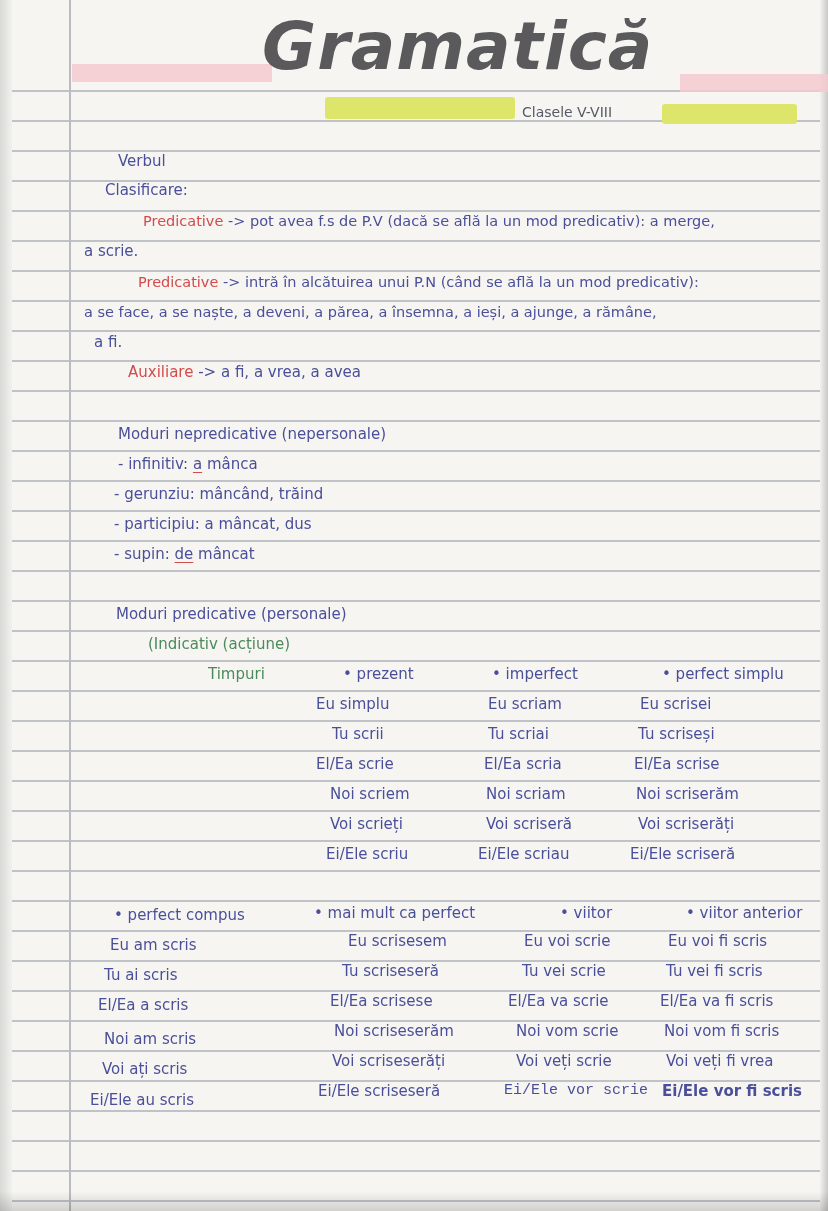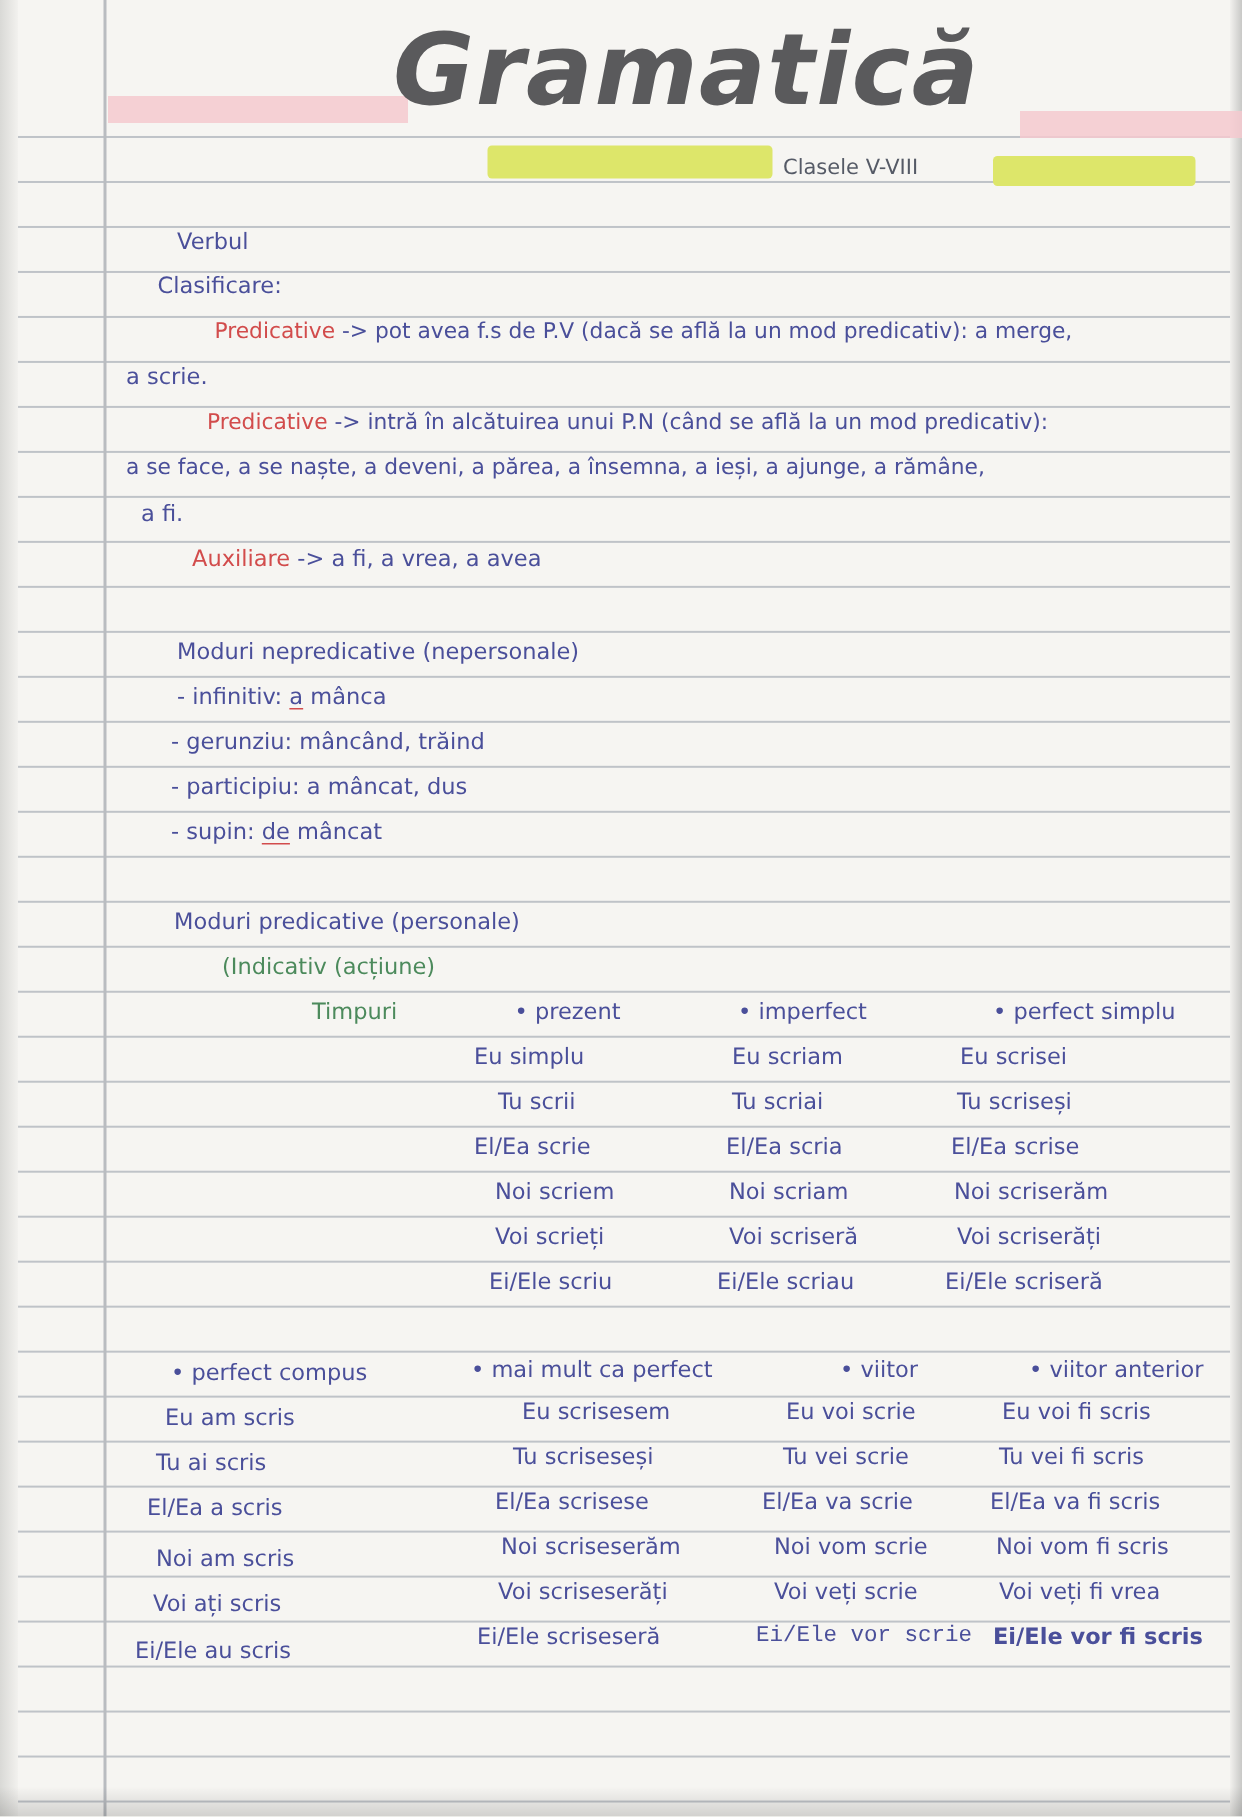--- a/index.html
+++ b/index.html
@@ -116,21 +116,21 @@
   <div class="hw" style="left:686px;top:904px;">• viitor anterior</div>
 
   <div class="hw" style="left:110px;top:936px;">Eu am scris</div>
   <div class="hw" style="left:104px;top:966px;">Tu ai scris</div>
   <div class="hw" style="left:98px;top:996px;">El/Ea a scris</div>
   <div class="hw" style="left:104px;top:1030px;">Noi am scris</div>
   <div class="hw" style="left:102px;top:1060px;">Voi ați scris</div>
   <div class="hw" style="left:90px;top:1091px;">Ei/Ele au scris</div>
 
   <div class="hw" style="left:348px;top:932px;">Eu scrisesem</div>
-  <div class="hw" style="left:342px;top:962px;">Tu scriseseși</div>
+  <div class="hw" style="left:342px;top:962px;">Tu scriseseră</div>
   <div class="hw" style="left:330px;top:992px;">El/Ea scrisese</div>
   <div class="hw" style="left:334px;top:1022px;">Noi scriseserăm</div>
   <div class="hw" style="left:332px;top:1052px;">Voi scriseserăți</div>
   <div class="hw" style="left:318px;top:1082px;">Ei/Ele scriseseră</div>
 
   <div class="hw" style="left:524px;top:932px;">Eu voi scrie</div>
   <div class="hw" style="left:522px;top:962px;">Tu vei scrie</div>
   <div class="hw" style="left:508px;top:992px;">El/Ea va scrie</div>
   <div class="hw" style="left:516px;top:1022px;">Noi vom scrie</div>
   <div class="hw" style="left:516px;top:1052px;">Voi veți scrie</div>

